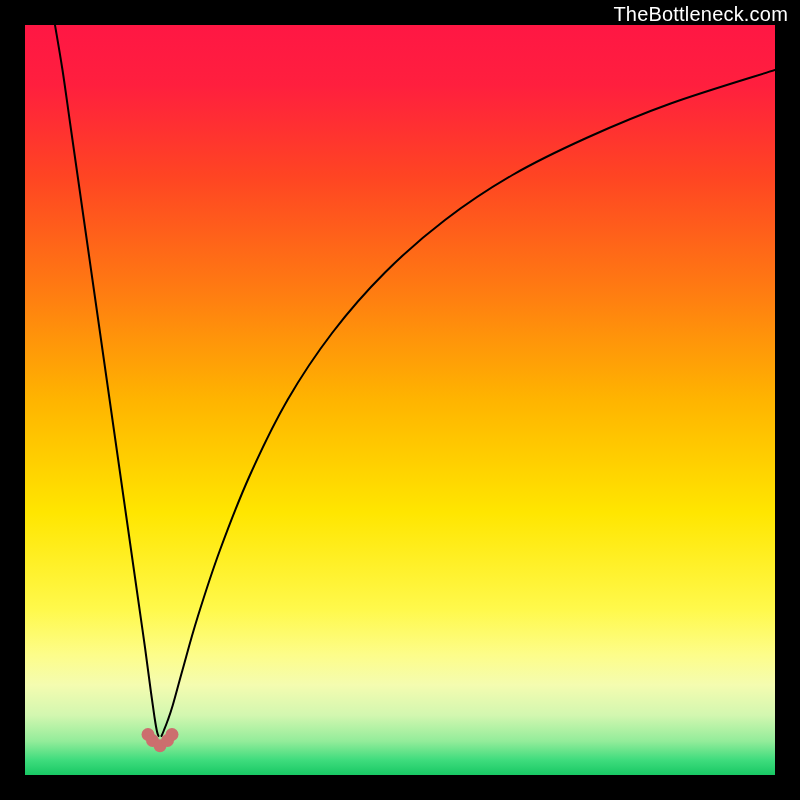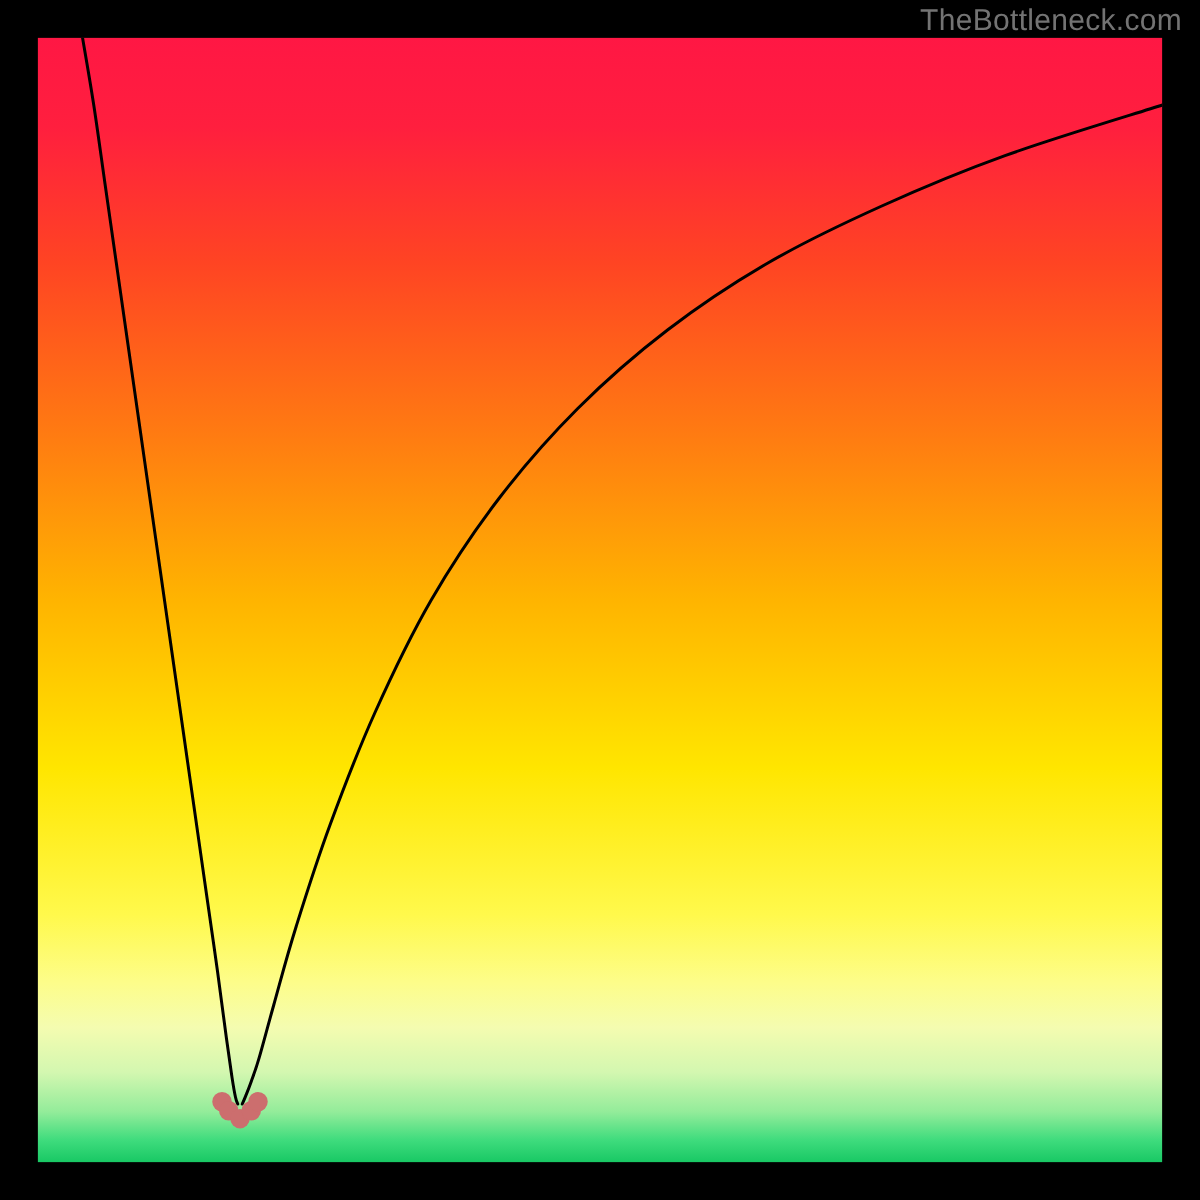--- a/index.html
+++ b/index.html
@@ -31,21 +31,21 @@
   .curve-svg {
     position: absolute;
     inset: 0;
     width: 100%;
     height: 100%;
   }
   .watermark {
     position: absolute;
     top: 3px;
     right: 12px;
-    color: #737373;
+    color: #ffffff;
     font-size: 20px;
     letter-spacing: 0.2px;
     user-select: none;
   }
 </style>
 </head>
 <body>
 
 <div class="frame">
 

